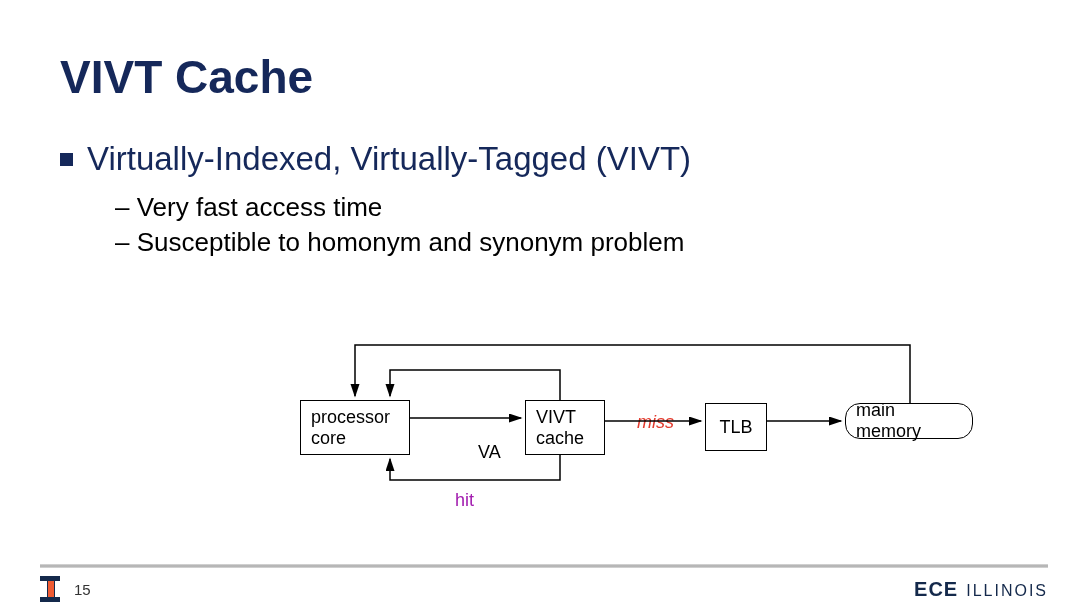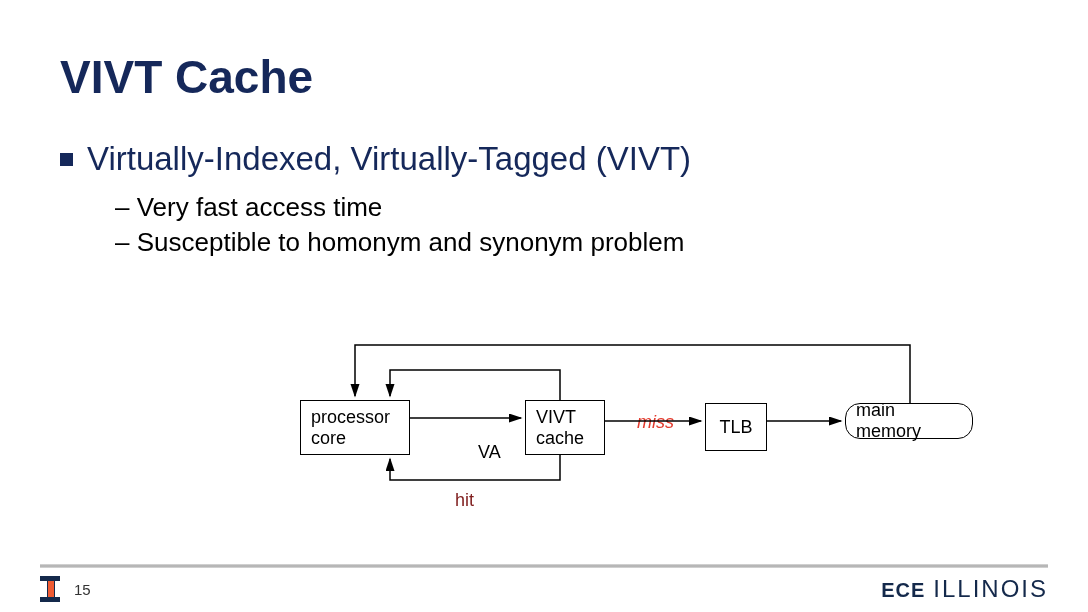--- a/index.html
+++ b/index.html
@@ -72,21 +72,21 @@
     padding: 6px 10px;
     box-sizing: border-box;
     line-height: 1.15;
   }
   .label {
     position: absolute;
     font-size: 18px;
     color: #000;
   }
   .label.red { color: #e23b2e; font-style: italic; }
-  .label.blue { color: #7f1d1d; text-align: center; }
+  .label.blue { color: #a21caf; text-align: center; }
   svg.arrows {
     position: absolute;
     left: 0;
     top: 0;
     width: 700px;
     height: 220px;
     overflow: visible;
   }
 
   
@@ -144,21 +144,21 @@
   }
   .footer-right {
     display: flex;
     align-items: baseline;
     gap: 8px;
     color: #14294b;
     font-weight: 700;
     letter-spacing: 1px;
   }
   .ece { font-size: 20px; }
-  .illinois { font-size: 24px; font-weight: 400; letter-spacing: 2px; }
+  .illinois { font-size: 16px; font-weight: 400; letter-spacing: 2px; }
 </style>
 </head>
 <body>
 
 <div class="slide">
 
   <div class="title">VIVT Cache</div>
 
   <div class="bullet-row">
     <div class="square-bullet"></div>

